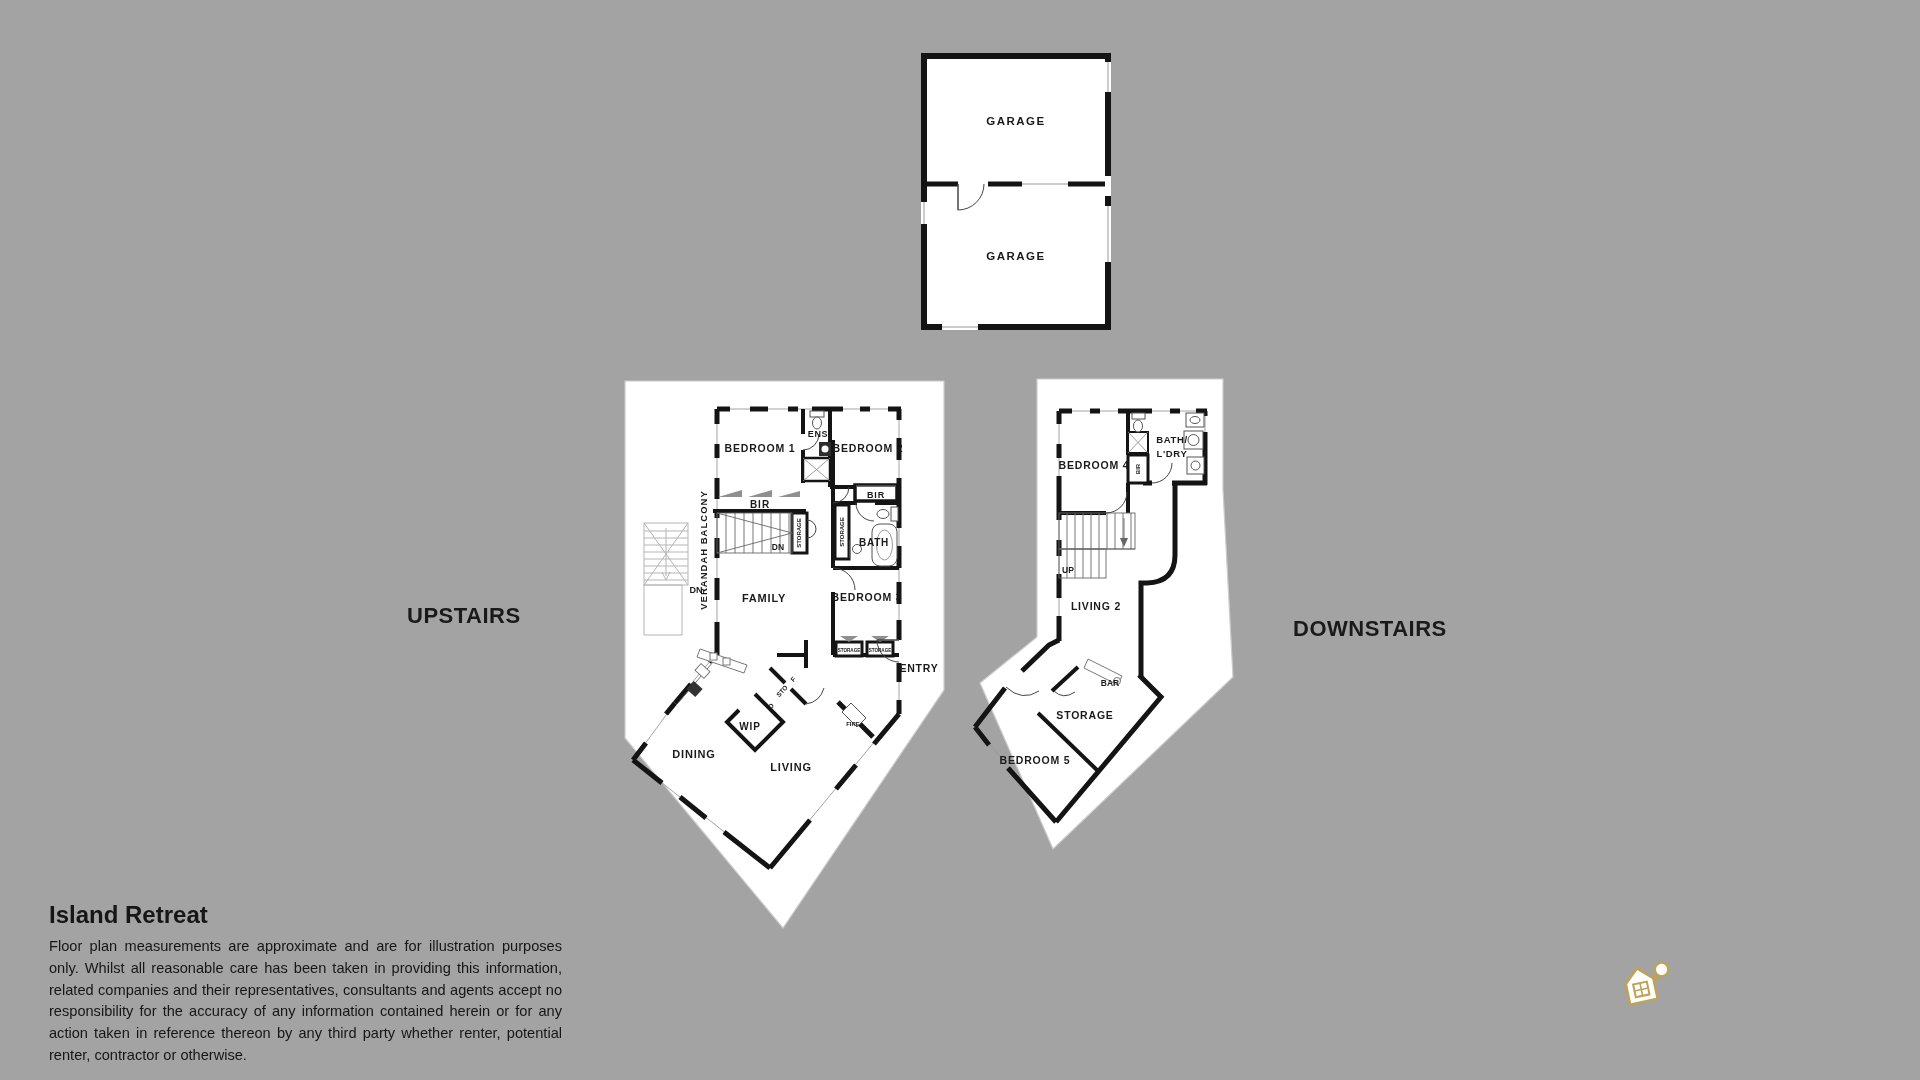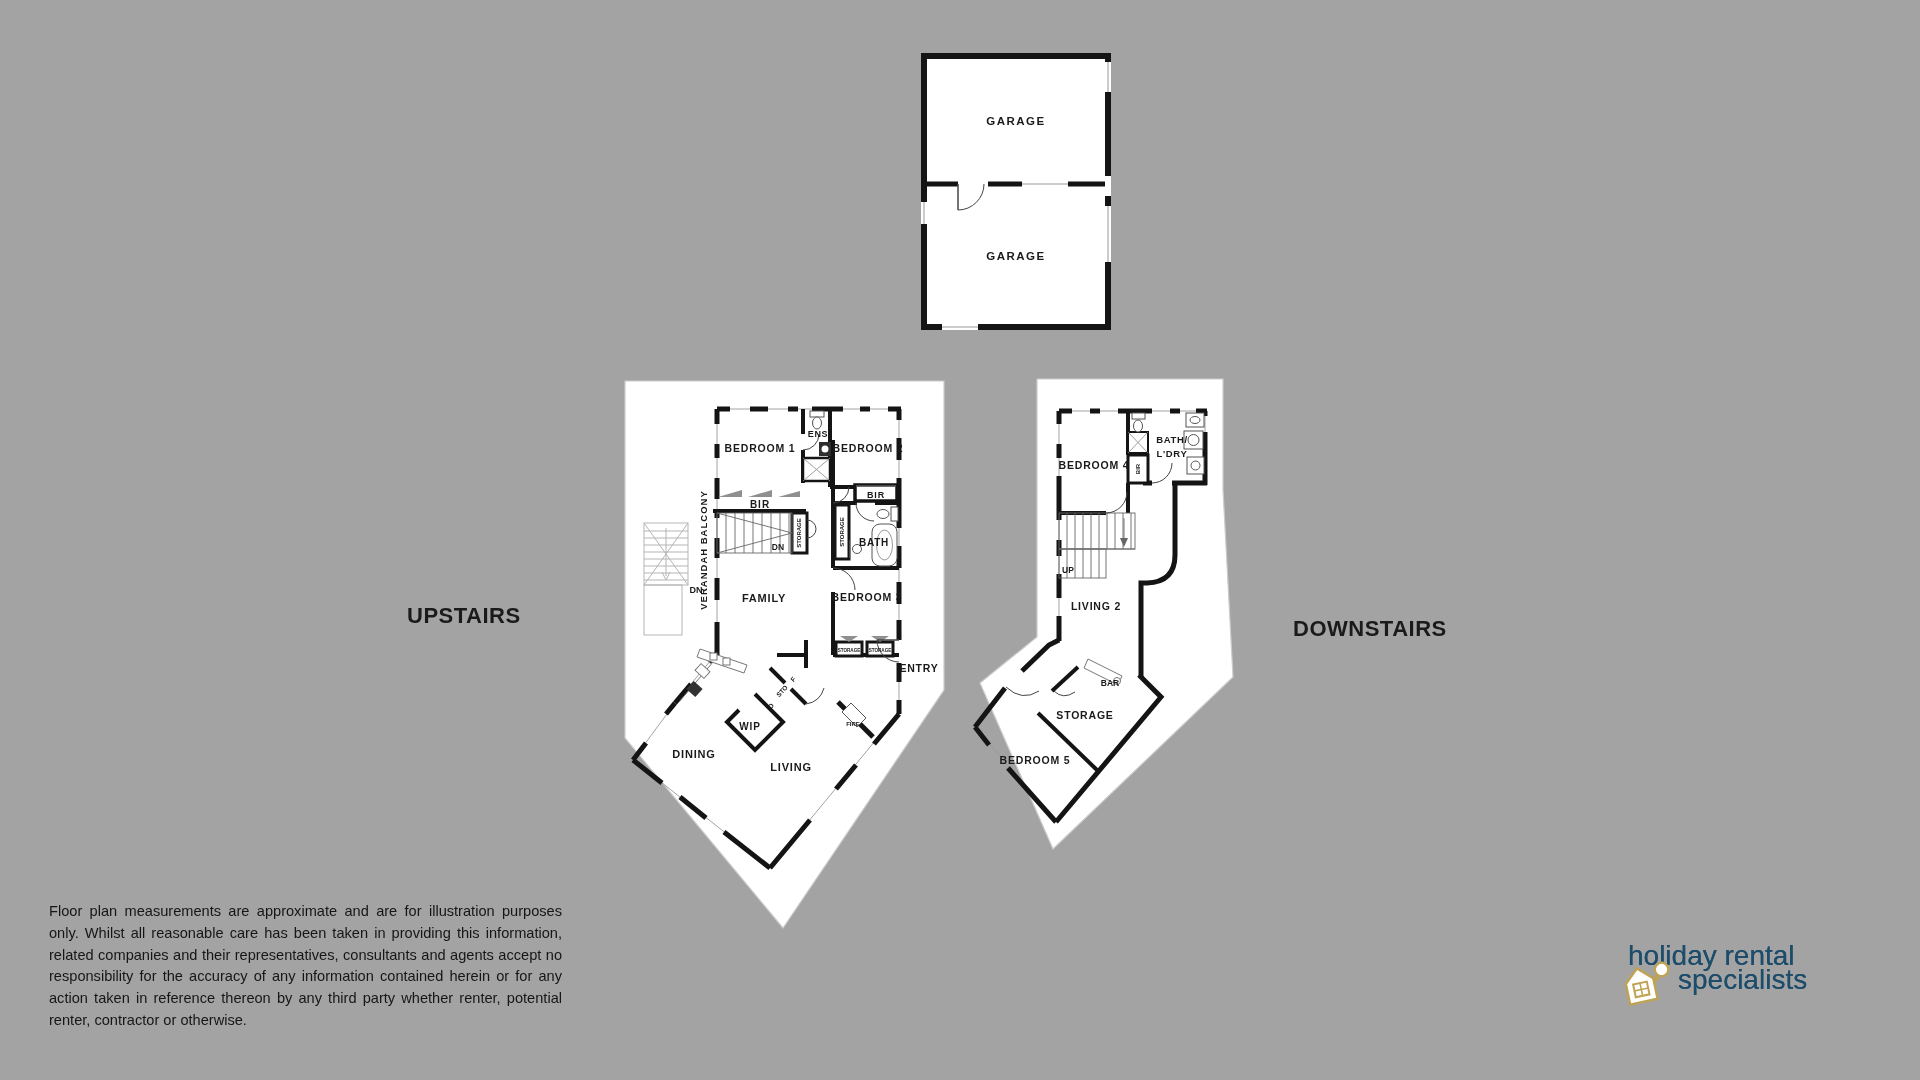--- a/index.html
+++ b/index.html
@@ -265,28 +265,25 @@
     <text x="1110" y="686" text-anchor="middle" font-size="8.5">BAR</text>
     <text x="1085" y="719" text-anchor="middle" font-size="10.5" letter-spacing="0.8">STORAGE</text>
     <text x="1035" y="764" text-anchor="middle" font-size="10.5" letter-spacing="0.8">BEDROOM 5</text>
   </g>
 </svg>
 
   <div id="upstairs-label" class="section-label">UPSTAIRS</div>
   <div id="downstairs-label" class="section-label">DOWNSTAIRS</div>
 
   <div id="footer">
+    <h1>Island Retreat</h1>
     <p>Floor plan measurements are approximate and are for illustration purposes only. Whilst all reasonable care has been taken in providing this information, related companies and their representatives, consultants and agents accept no responsibility for the accuracy of any information contained herein or for any action taken in reference thereon by any third party whether renter, potential renter, contractor or otherwise.</p>
   </div>
 
   <div id="logo">
-    <div class="logo-text">
-      <span class="logo-line1">holiday rental</span>
-      <span class="logo-line2">specialists</span>
-    </div>
     <svg width="76" height="60" viewBox="0 0 76 60">
       <g fill="#ffffff" stroke="#bfa355">
         <g transform="rotate(32 42 16)" stroke-width="2.4">
           <circle cx="42" cy="13" r="6.8"></circle>
           <path d="M42,20 V48" stroke-width="4.5" fill="none"></path>
           <path d="M40,38 H33 M40,45 H35" stroke-width="3" fill="none"></path>
         </g>
         <g transform="rotate(-12 23 32)" stroke-width="2.4">
           <path d="M9,25 L23,12 L37,25 V46 H9 Z"></path>
           <rect x="16" y="27" width="14" height="13" fill="none" stroke-width="2"></rect>

